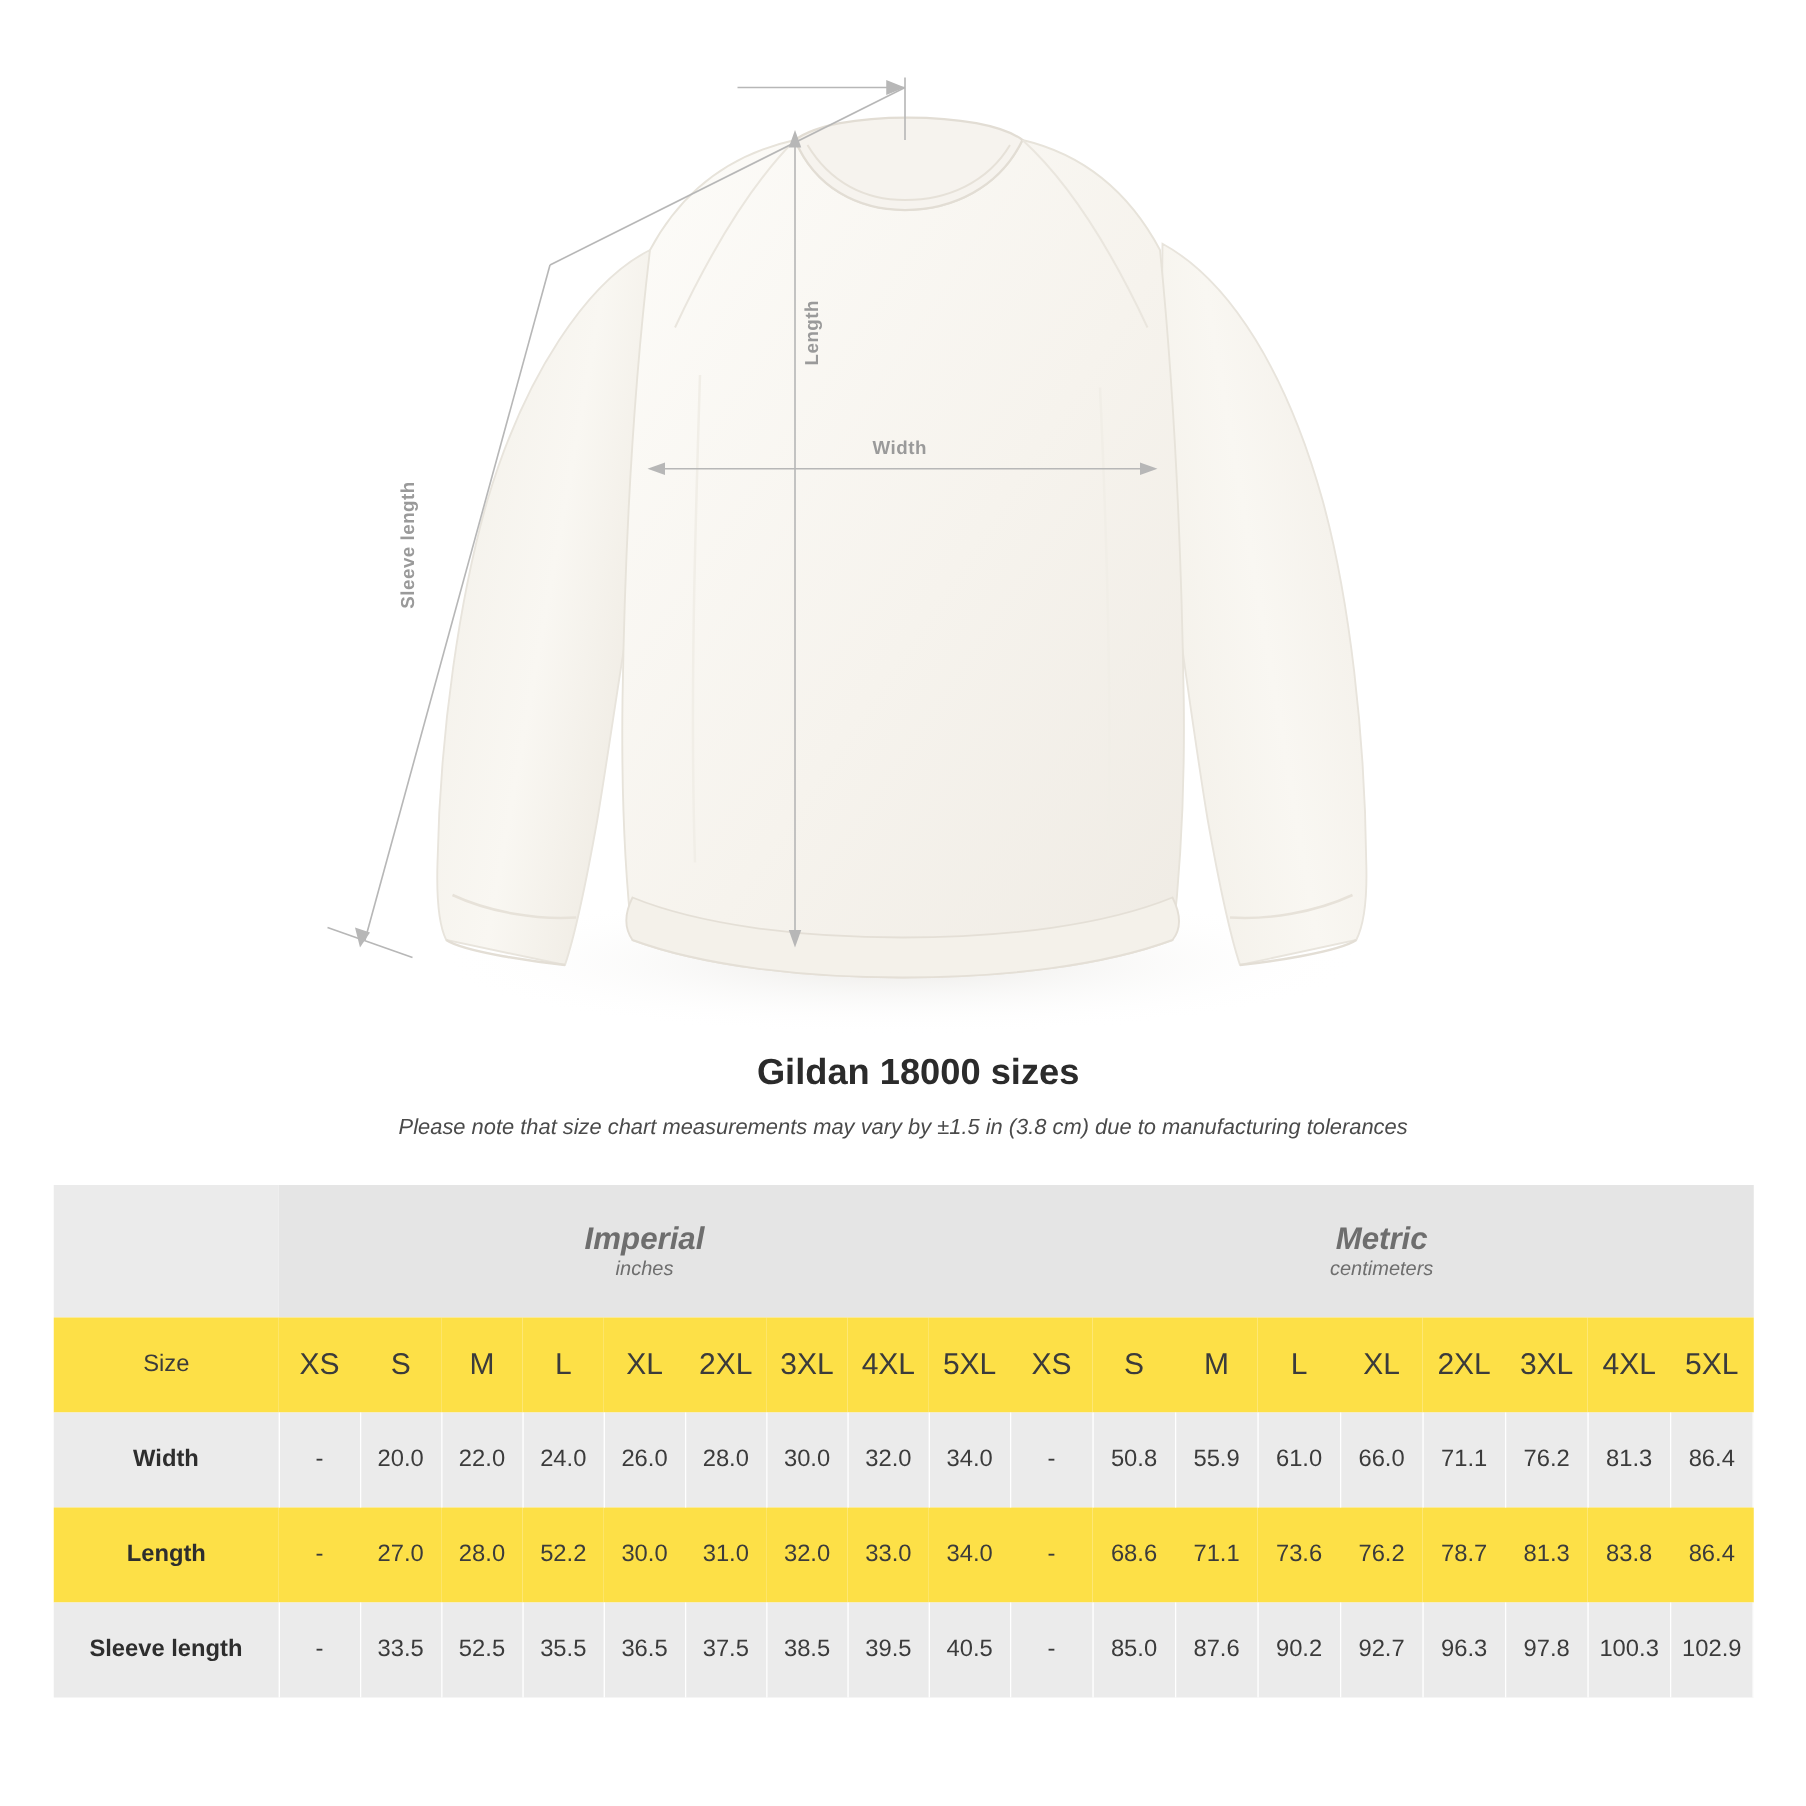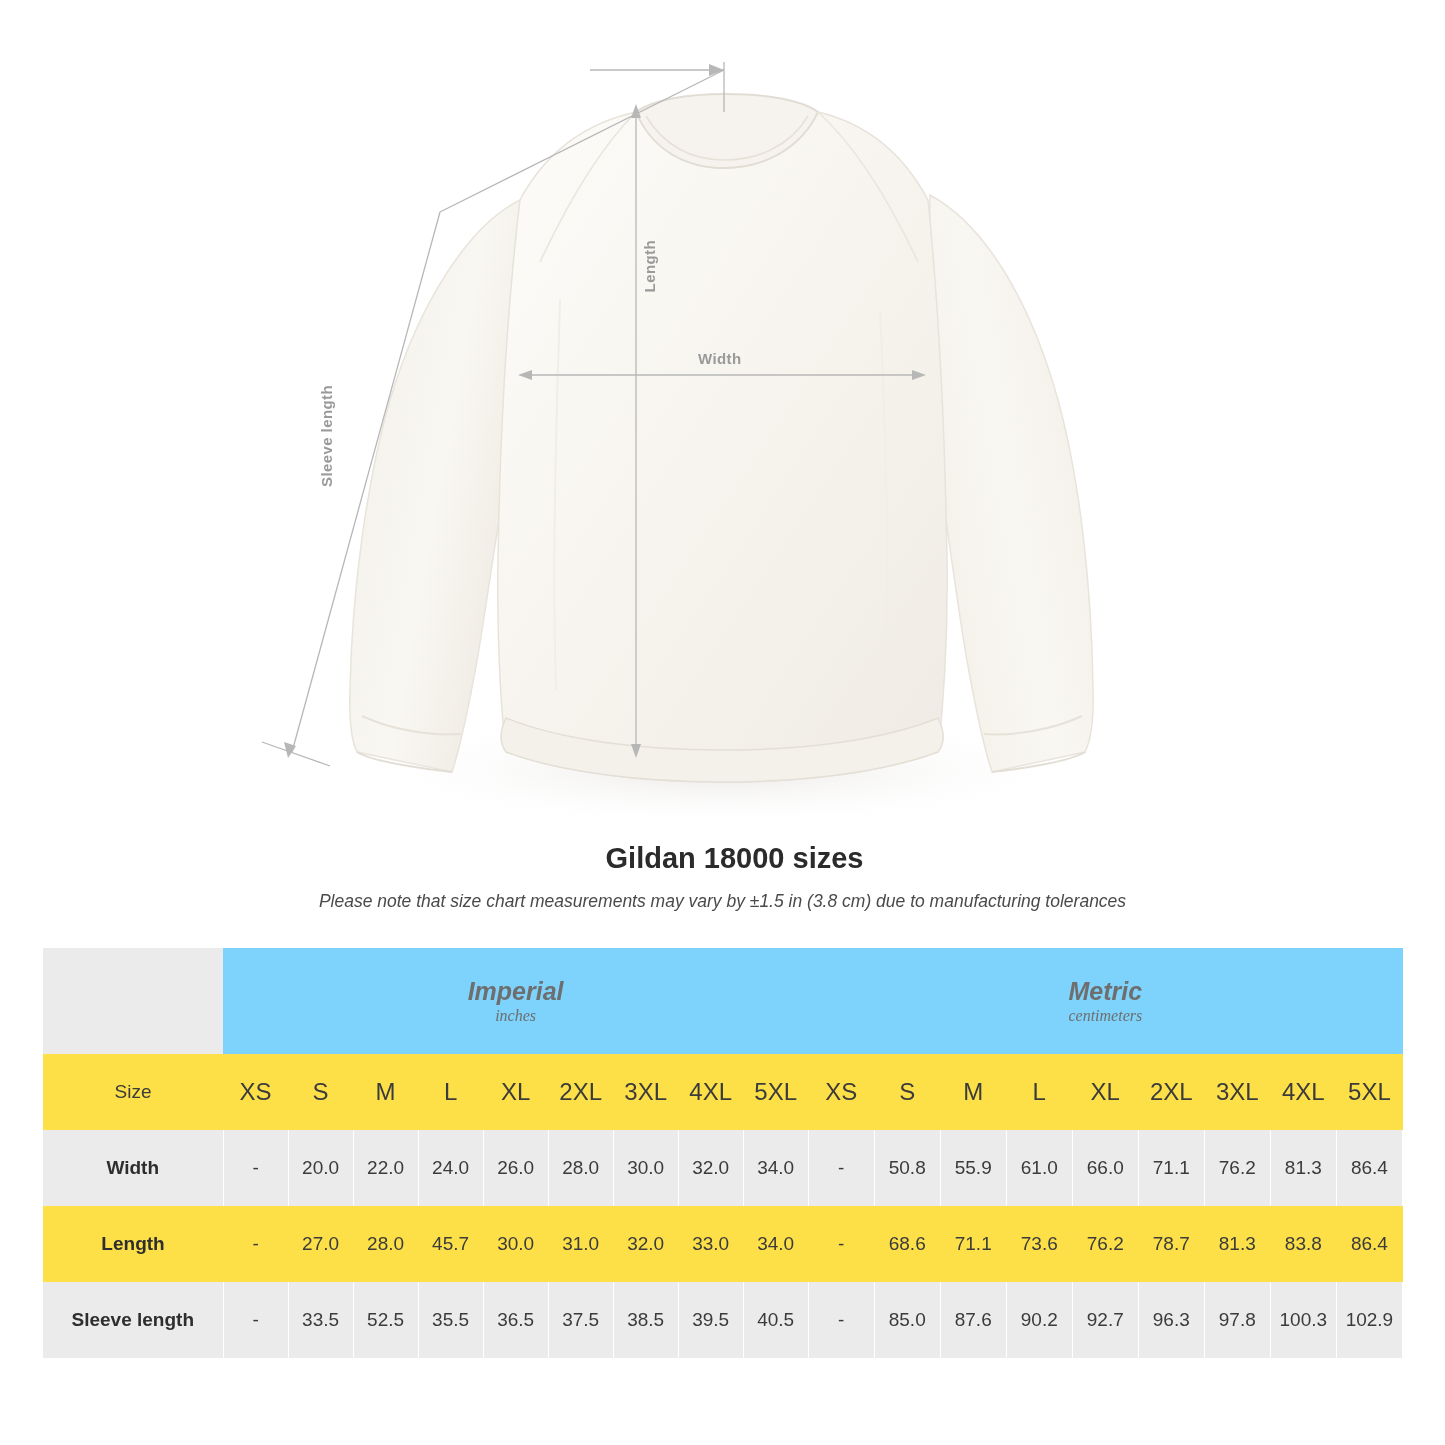--- a/index.html
+++ b/index.html
@@ -91,35 +91,34 @@
   }
   table.size-table td,
   table.size-table th {
     border: none;
     text-align: center;
     vertical-align: middle;
   }
 
   .unit-head {
     height: 104px;
-    background: #7dd3fc;
+    background: #e5e5e5;
   }
   .unit-head .unit-name {
     font-size: 25px;
     font-style: italic;
     font-weight: bold;
     color: #6e6e6e;
     line-height: 1.15;
   }
   .unit-head .unit-sub {
     font-size: 16px;
     font-style: italic;
     color: #6e6e6e;
     margin-top: 2px;
-    font-family: Liberation Serif, serif;
   }
   .corner-cell {
     background: #ebebeb;
   }
 
   tr.head-row td {
     height: 74px;
     font-size: 24px;
     color: #3b3b3b;
     background: #ffffff;
@@ -320,21 +319,21 @@
           <td class="cell">76.2</td>
           <td class="cell">81.3</td>
           <td class="cell">86.4</td>
         </tr>
 
         <tr class="data-row plain">
           <td class="rowlabel">Length</td>
           <td class="cell">-</td>
           <td class="cell">27.0</td>
           <td class="cell">28.0</td>
-          <td class="cell">45.7</td>
+          <td class="cell">52.2</td>
           <td class="cell">30.0</td>
           <td class="cell">31.0</td>
           <td class="cell">32.0</td>
           <td class="cell">33.0</td>
           <td class="cell">34.0</td>
           <td class="cell">-</td>
           <td class="cell">68.6</td>
           <td class="cell">71.1</td>
           <td class="cell">73.6</td>
           <td class="cell">76.2</td>

